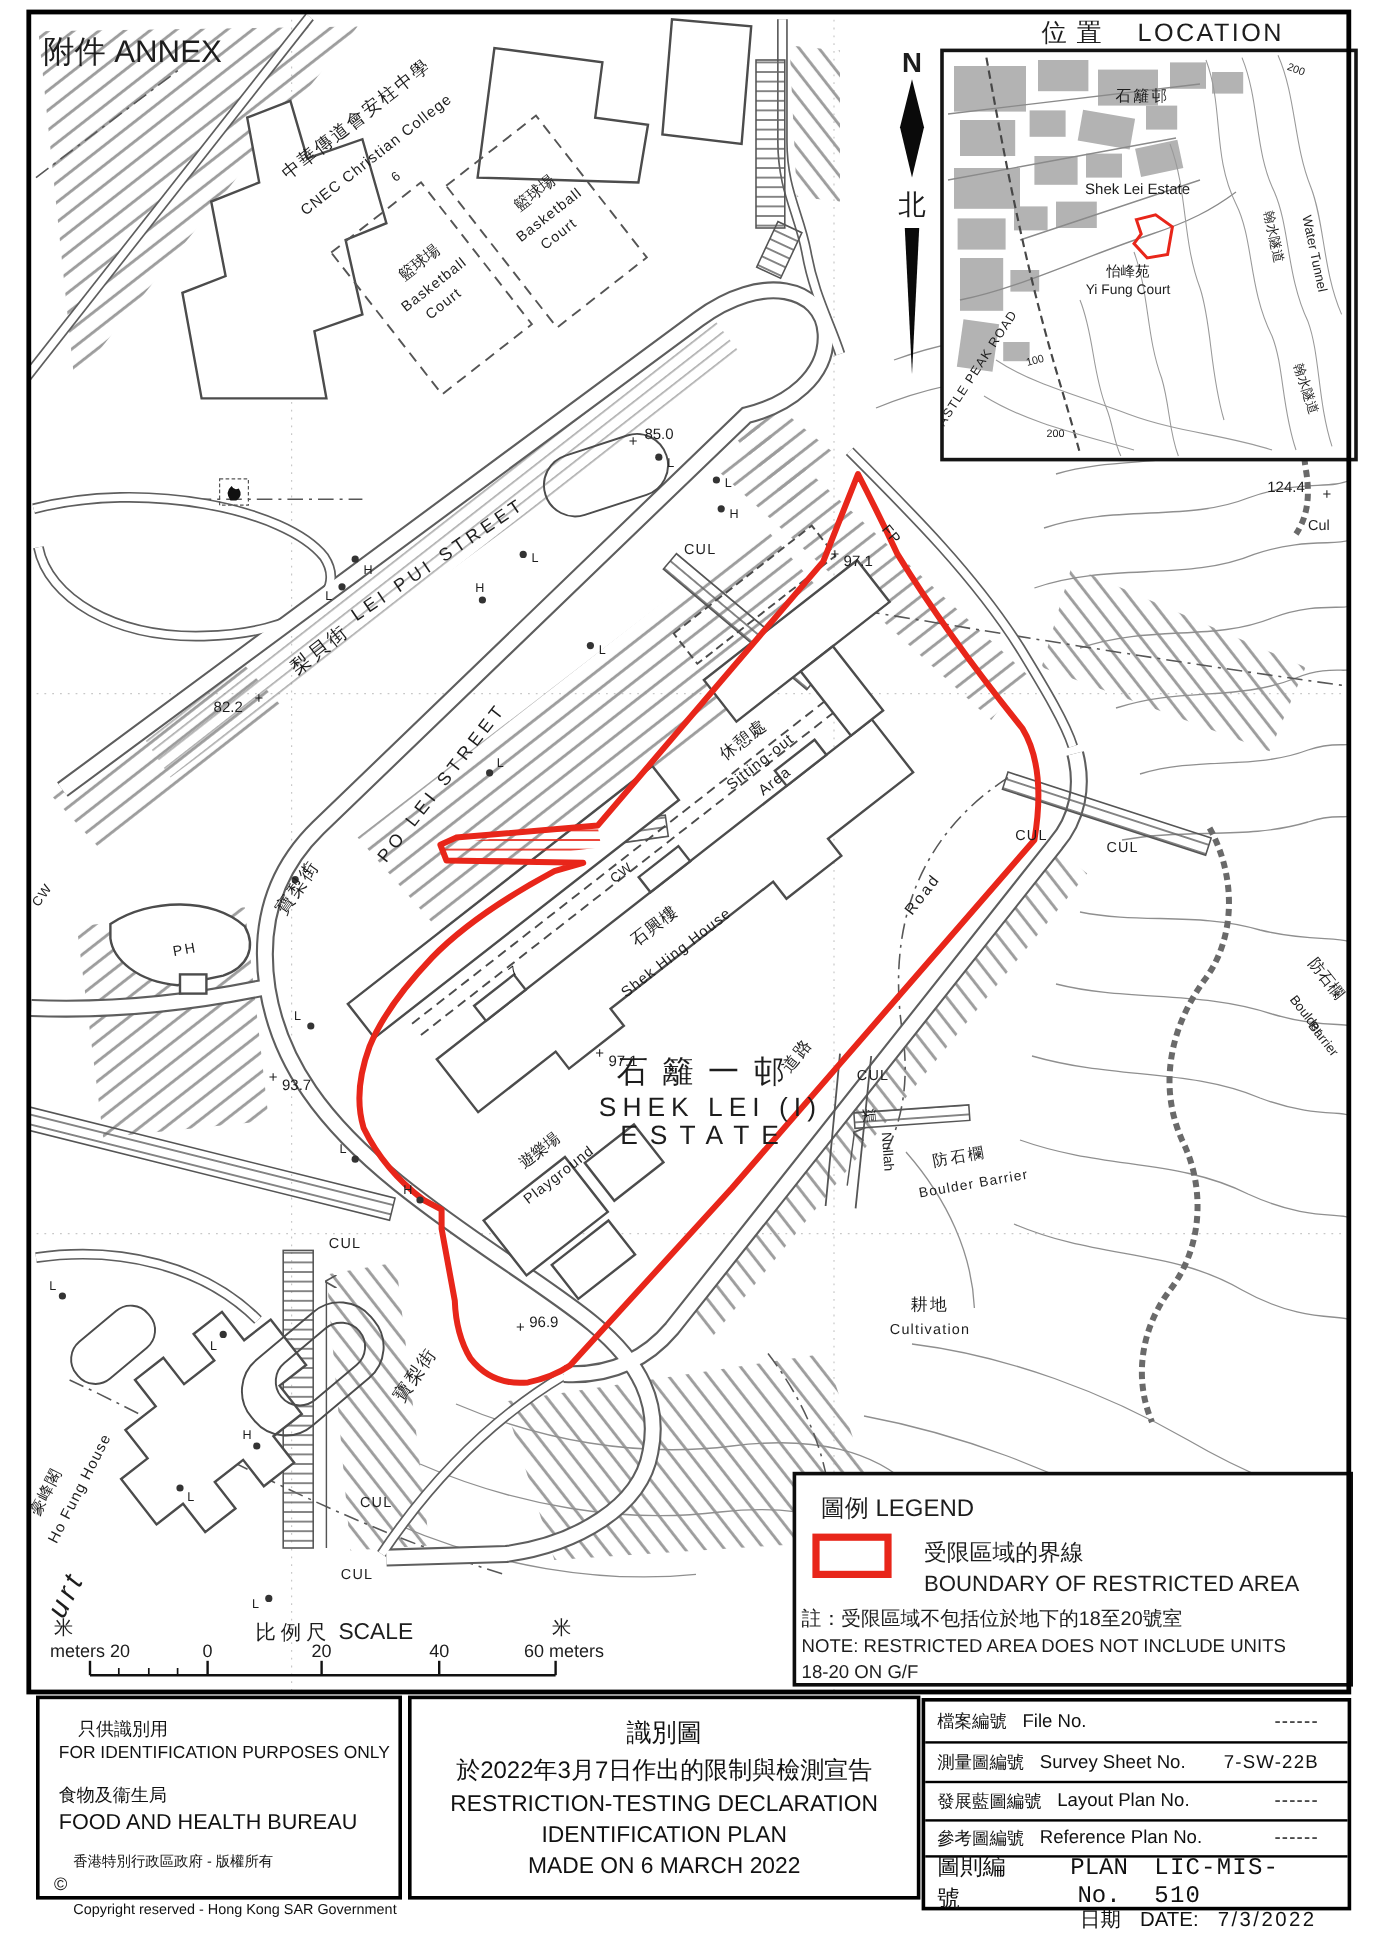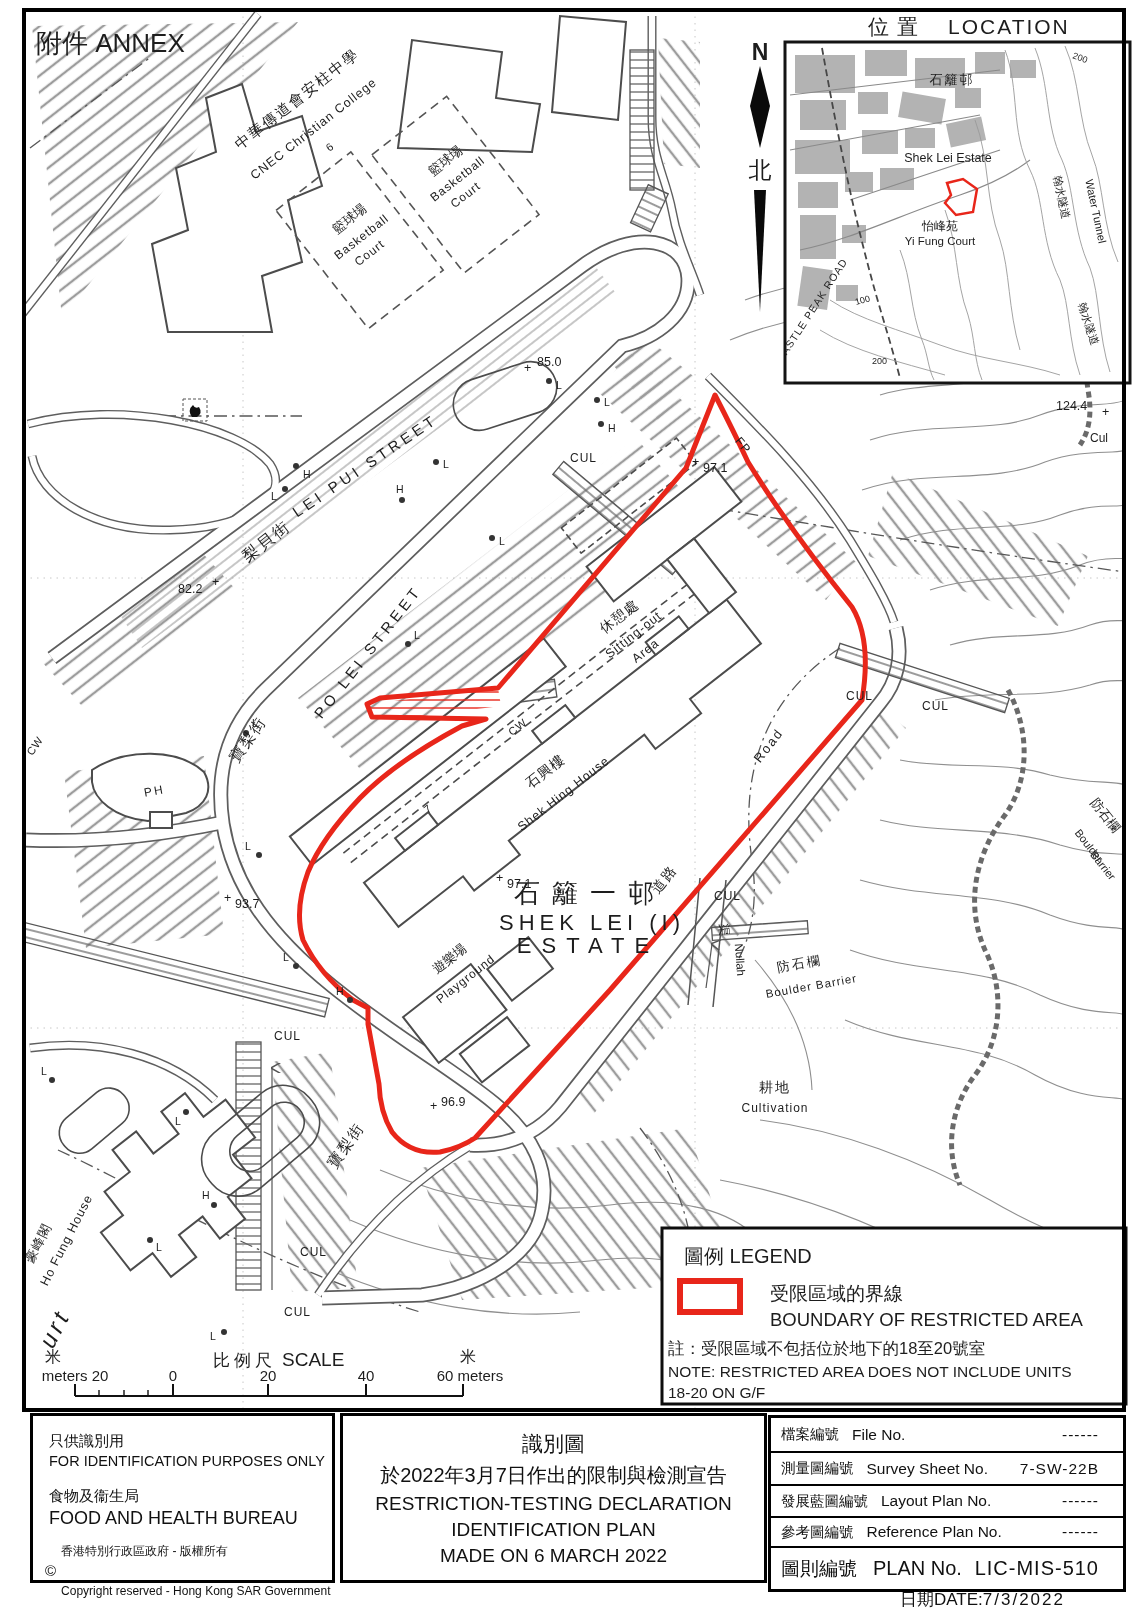--- a/index.html
+++ b/index.html
@@ -12,28 +12,28 @@
   .rf2{fill:none;stroke:#ffffff;stroke-width:6.2;}
   .bld{fill:#ffffff;stroke:#4c4c4c;stroke-width:2;}
   .bln{fill:none;stroke:#4c4c4c;stroke-width:1.6;}
   .ctr{fill:none;stroke:#8f8f8f;stroke-width:1.1;}
   .dsh{fill:none;stroke:#575757;stroke-width:1.3;stroke-dasharray:13 5 2.5 5;}
   .red{fill:none;stroke:#e8261a;stroke-width:5;stroke-linejoin:round;}
   .fbox{position:absolute;border:3px solid #000;background:#fff;box-sizing:border-box;}
   .fbox p{margin:0;}
   #mid-box{display:flex;flex-direction:column;justify-content:center;text-align:center;gap:4px;}
   .trow{display:flex;align-items:center;padding:0 10px;border-bottom:2px solid #000;box-sizing:border-box;}
-  .trow:last-child{border-bottom:none;}
+  .trow:last-child{border-bottom:none;font-family:Liberation Mono, monospace;}
   .trow .zh{font-size:14.5px;}
   .trow .en{font-size:15.5px;margin-left:13px;}
   .trow .val{font-size:15.5px;margin-left:auto;padding-right:14px;letter-spacing:1px;}
   .trow.big .zh{font-size:19px;}
-  .trow.big .en{font-size:20px;margin-left:16px;}
+  .trow.big .en{font-size:20px;margin-left:16px;text-align:center;}
   .trow.big .val{font-size:20px;}
-  #date-line{position:absolute;left:900px;top:1588px;display:flex;gap:0;font-size:17px;align-items:baseline;}
+  #date-line{position:absolute;left:900px;top:1588px;display:flex;gap:16px;font-size:17px;align-items:baseline;}
 </style>
 </head>
 <body>
 
 <div id="page">
 <svg width="1148" height="1622" viewBox="0 0 1148 1622">
   <defs>
     <clipPath id="frameClip">
           <rect x="24" y="10" width="1100" height="1400"></rect>
         </clipPath>
@@ -478,21 +478,21 @@
         <text x="872" y="364" font-size="9">200</text>
       </g>
     </g>
   </g>
 
   <rect x="24" y="10" width="1100" height="1400" fill="none" stroke="#000" stroke-width="4"></rect>
 </svg>
 
 
 <div class="fbox" id="left-box" style="left:30px;top:1413px;width:305px;height:170px;">
-  <p style="margin:16px 0 0 16px;font-size:15px;">只供識別用</p>
+  <p style="margin:16px 0 0 32px;font-size:15px;">只供識別用</p>
   <p style="margin:2px 0 0 16px;font-size:14.5px;">FOR IDENTIFICATION PURPOSES ONLY</p>
   <p style="margin:18px 0 0 16px;font-size:15px;">食物及衞生局</p>
   <p style="margin:2px 0 0 16px;font-size:18px;">FOOD AND HEALTH BUREAU</p>
   <div style="display:flex;margin:14px 0 0 12px;align-items:center;gap:5px;">
     <span style="font-size:15px;">©</span>
     <span>
       <span style="display:block;font-size:12px;">香港特別行政區政府 - 版權所有</span>
       <span style="display:block;font-size:12px;margin-top:24px;">Copyright reserved - Hong Kong SAR Government</span>
     </span>
   </div>

